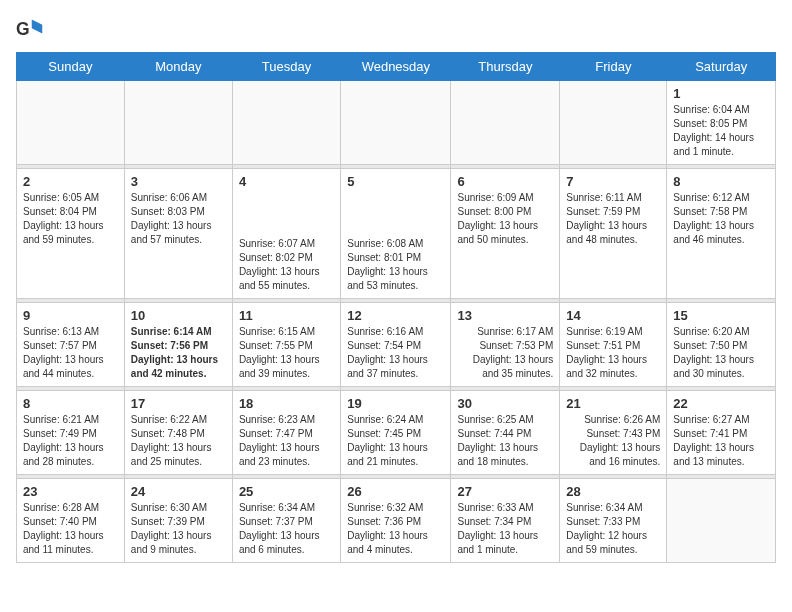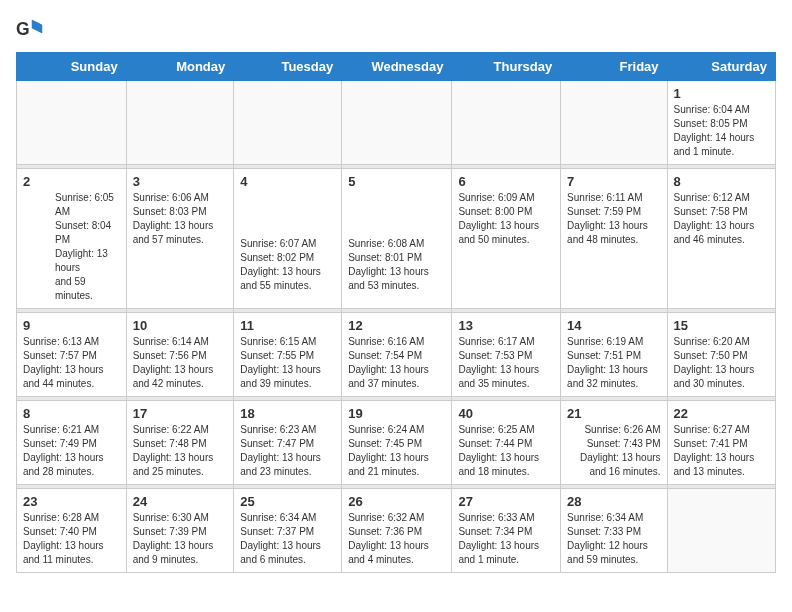--- a/index.html
+++ b/index.html
@@ -49,24 +49,24 @@
       color: #333;
     }
     .calendar {
       width: 100%;
       border-collapse: collapse;
       border: 1px solid #ccc;
     }
     .calendar th {
       background-color: #2a7fca;
       color: #fff;
-      text-align: right;
+      text-align: center;
       padding: 6px 8px;
       font-size: 13px;
-      font-weight: bold;
+      font-weight: normal;
       border: 1px solid #2a7fca;
     }
     .calendar td {
       vertical-align: top;
       border: 1px solid #ccc;
       padding: 5px 6px;
       width: 113px;
       min-height: 80px;
       background: #fff;
       font-size: 10.5px;
@@ -146,21 +146,21 @@
         <td></td>
         <td></td>
         <td></td>
         <td></td>
         <td></td>
         <td></td>
       </tr>
       <tr>
         <td>
           <span class="day-number">2</span>
-          <div class="day-info" style="white-space: pre-line; margin-left: 32px;">Sunrise: 6:05 AM
+          <div class="day-info" style="white-space: pre-line;">Sunrise: 6:05 AM
 Sunset: 8:04 PM
 Daylight: 13 hours
 and 59 minutes.</div>
         </td>
         <td>
           <span class="day-number">3</span>
           <div class="day-info" style="white-space: pre-line;">Sunrise: 6:06 AM
 Sunset: 8:03 PM
 Daylight: 13 hours
 and 57 minutes.</div>
@@ -213,42 +213,42 @@
       <tr>
         <td>
           <span class="day-number">9</span>
           <div class="day-info" style="white-space: pre-line;">Sunrise: 6:13 AM
 Sunset: 7:57 PM
 Daylight: 13 hours
 and 44 minutes.</div>
         </td>
         <td>
           <span class="day-number">10</span>
-          <div class="day-info" style="white-space: pre-line;">Sunrise: 6:14 AM
+          <div class="day-info" style="white-space: pre-line; font-weight: bold;">Sunrise: 6:14 AM
 Sunset: 7:56 PM
 Daylight: 13 hours
 and 42 minutes.</div>
         </td>
         <td>
           <span class="day-number">11</span>
           <div class="day-info" style="white-space: pre-line;">Sunrise: 6:15 AM
 Sunset: 7:55 PM
 Daylight: 13 hours
 and 39 minutes.</div>
         </td>
         <td>
           <span class="day-number">12</span>
           <div class="day-info" style="white-space: pre-line;">Sunrise: 6:16 AM
 Sunset: 7:54 PM
 Daylight: 13 hours
 and 37 minutes.</div>
         </td>
         <td>
           <span class="day-number">13</span>
-          <div class="day-info" style="white-space: pre-line;">Sunrise: 6:17 AM
+          <div class="day-info" style="white-space: pre-line; text-align: right;">Sunrise: 6:17 AM
 Sunset: 7:53 PM
 Daylight: 13 hours
 and 35 minutes.</div>
         </td>
         <td>
           <span class="day-number">14</span>
           <div class="day-info" style="white-space: pre-line;">Sunrise: 6:19 AM
 Sunset: 7:51 PM
 Daylight: 13 hours
 and 32 minutes.</div>
@@ -293,21 +293,21 @@
 and 23 minutes.</div>
         </td>
         <td>
           <span class="day-number">19</span>
           <div class="day-info" style="white-space: pre-line;">Sunrise: 6:24 AM
 Sunset: 7:45 PM
 Daylight: 13 hours
 and 21 minutes.</div>
         </td>
         <td>
-          <span class="day-number">40</span>
+          <span class="day-number">30</span>
           <div class="day-info" style="white-space: pre-line;">Sunrise: 6:25 AM
 Sunset: 7:44 PM
 Daylight: 13 hours
 and 18 minutes.</div>
         </td>
         <td>
           <span class="day-number">21</span>
           <div class="day-info" style="white-space: pre-line; text-align: right;">Sunrise: 6:26 AM
 Sunset: 7:43 PM
 Daylight: 13 hours

